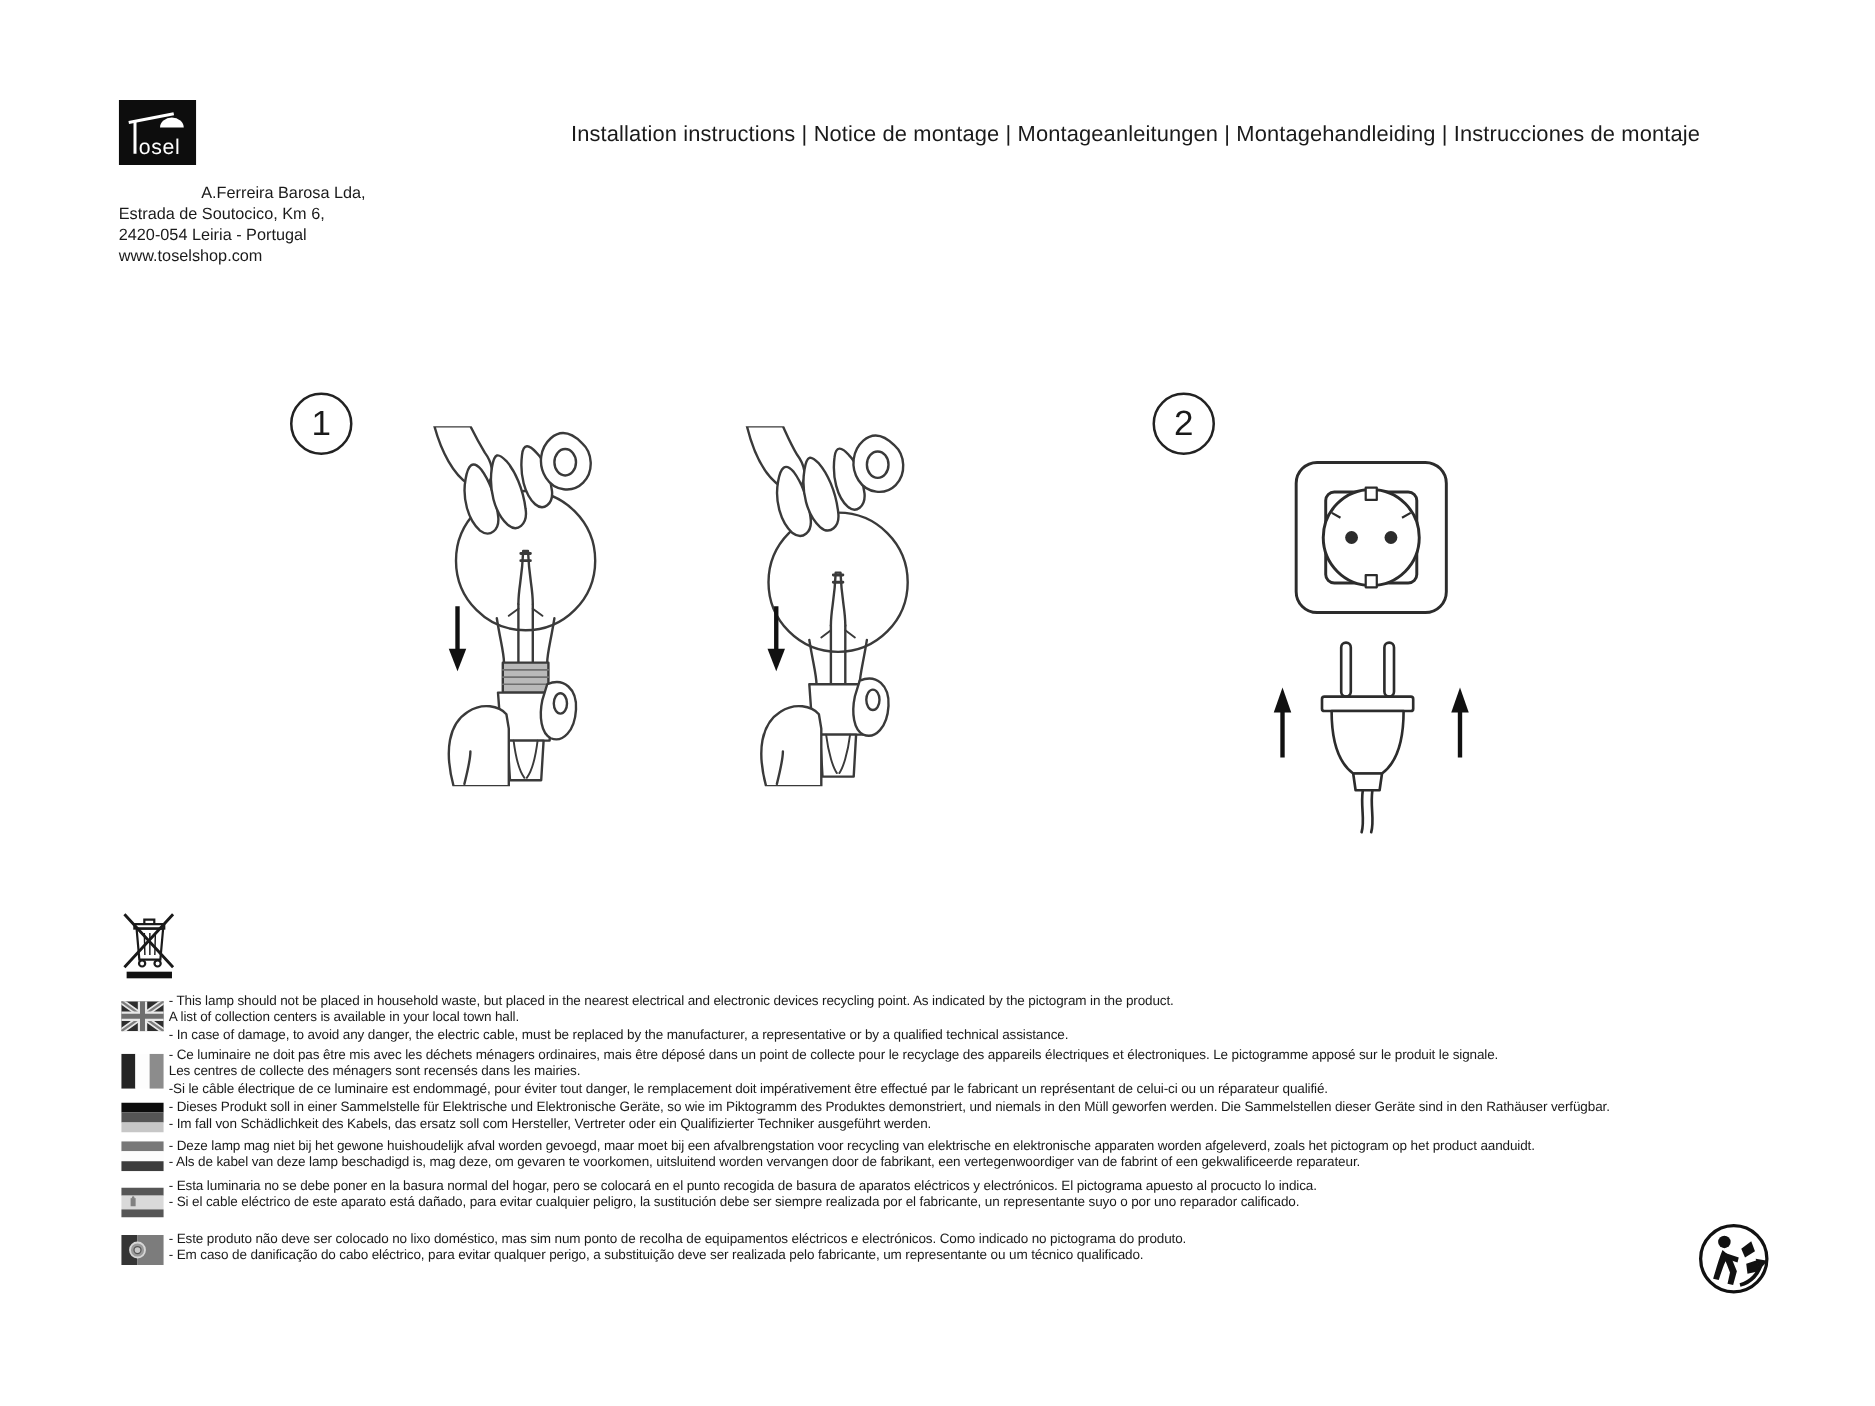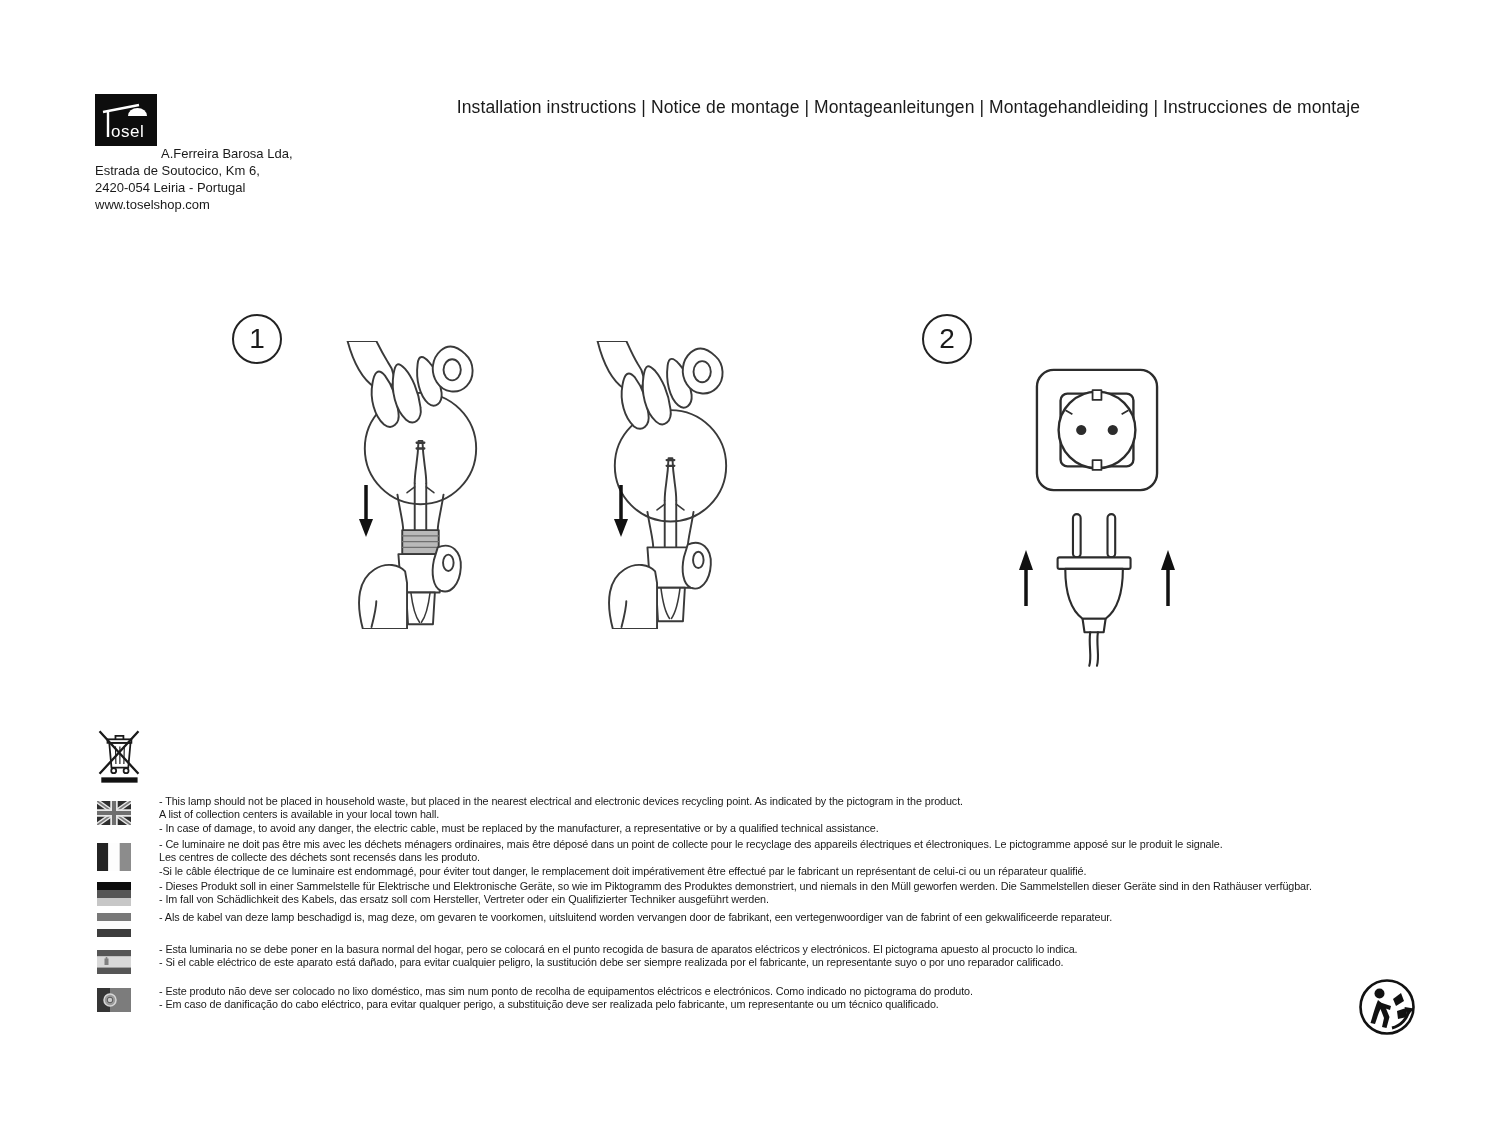--- a/index.html
+++ b/index.html
@@ -1,30 +1,30 @@
 <!DOCTYPE html>
 <html><head>
 <meta charset="utf-8">
 <style>
   html,body{margin:0;padding:0}
   body{
     width:1500px;height:1125px;position:relative;background:#fff;
     font-family:"Liberation Sans", sans-serif;color:#1a1a1a;overflow:hidden;
   }
   .abs{position:absolute}
-  .logo-box{left:95px;top:94px;width:40px;height:52px}
+  .logo-box{left:95px;top:80px;width:40px;height:52px}
   .company-line{left:161px;top:146px;font-size:13px}
   .addr-block{left:95px;top:162px;font-size:13px;line-height:17px}
   .doc-title{left:240px;top:97px;width:1120px;text-align:right;font-size:17.5px;letter-spacing:0.1px}
   .step-circle{
     width:46px;height:46px;border:2px solid #222;border-radius:50%;
     display:flex;align-items:center;justify-content:center;
     font-size:28px;font-weight:400;background:#fff;
   }
-  .lang-row{left:97px;display:flex;gap:28px}
+  .lang-row{left:97px;display:flex;gap:4px}
   .flag{width:34px;flex:0 0 34px}
   .flag svg{display:block}
   .lang-text{font-size:10.8px;line-height:13.3px;letter-spacing:-0.1px;white-space:nowrap}
   svg{display:block}
 </style>
 </head>
 <body>
 
 <div class="abs logo-box">
   <svg viewBox="0 0 62 52" width="62" height="52">
@@ -205,21 +205,21 @@
 <div class="abs lang-row" style="top:838px">
   <div class="flag" style="margin-top:5px">
     <svg viewBox="0 0 34 28" width="34" height="28">
       <rect x="0" y="0" width="11.3" height="28" fill="#242424"></rect>
       <rect x="11.3" y="0" width="11.4" height="28" fill="#fdfdfd"></rect>
       <rect x="22.7" y="0" width="11.3" height="28" fill="#8c8c8c"></rect>
     </svg>
   </div>
   <div class="lang-text">
     <div>- Ce luminaire ne doit pas être mis avec les déchets ménagers ordinaires, mais être déposé dans un point de collecte pour le recyclage des appareils électriques et électroniques. Le pictogramme apposé sur le produit le signale.</div>
-    <div>Les centres de collecte des déchets sont recensés dans les produto.</div>
+    <div>Les centres de collecte des ménagers sont recensés dans les mairies.</div>
     <div>-Si le câble électrique de ce luminaire est endommagé, pour éviter tout danger, le remplacement doit impérativement être effectué par le fabricant un représentant de celui-ci ou un réparateur qualifié.</div>
   </div>
 </div>
 
 <div class="abs lang-row" style="top:880px">
   <div class="flag" style="margin-top:2px">
     <svg viewBox="0 0 34 24" width="34" height="24">
       <rect x="0" y="0" width="34" height="8" fill="#0c0c0c"></rect>
       <rect x="0" y="8" width="34" height="8" fill="#555555"></rect>
       <rect x="0" y="16" width="34" height="8" fill="#c7c7c7"></rect>
@@ -233,20 +233,21 @@
 
 <div class="abs lang-row" style="top:911px">
   <div class="flag" style="margin-top:2px">
     <svg viewBox="0 0 34 24" width="34" height="24">
       <rect x="0" y="0" width="34" height="8" fill="#787878"></rect>
       <rect x="0" y="8" width="34" height="8" fill="#fcfcfc"></rect>
       <rect x="0" y="16" width="34" height="8" fill="#3d3d3d"></rect>
     </svg>
   </div>
   <div class="lang-text">
+    <div>- Deze lamp mag niet bij het gewone huishoudelijk afval worden gevoegd, maar moet bij een afvalbrengstation voor recycling van elektrische en elektronische apparaten worden afgeleverd, zoals het pictogram op het product aanduidt.</div>
     <div>- Als de kabel van deze lamp beschadigd is, mag deze, om gevaren te voorkomen, uitsluitend worden vervangen door de fabrikant, een vertegenwoordiger van de fabrint of een gekwalificeerde reparateur.</div>
   </div>
 </div>
 
 <div class="abs lang-row" style="top:943px">
   <div class="flag" style="margin-top:7px">
     <svg viewBox="0 0 34 24" width="34" height="24">
       <rect x="0" y="0" width="34" height="6.5" fill="#565656"></rect>
       <rect x="0" y="6.5" width="34" height="11" fill="#d9d9d9"></rect>
       <rect x="0" y="17.5" width="34" height="6.5" fill="#565656"></rect>

